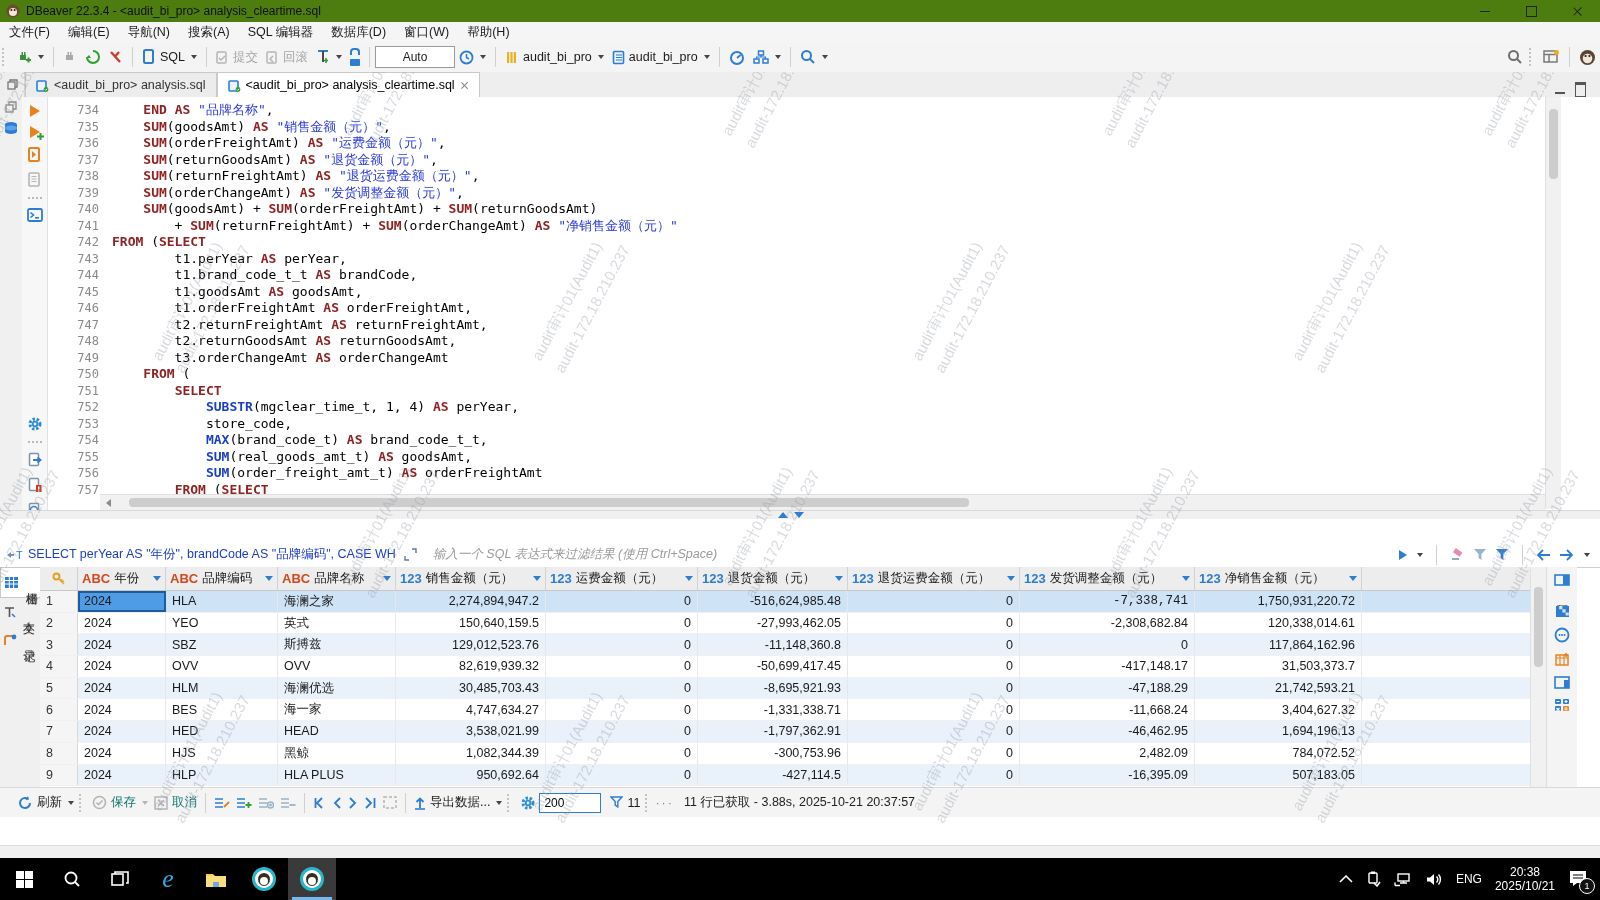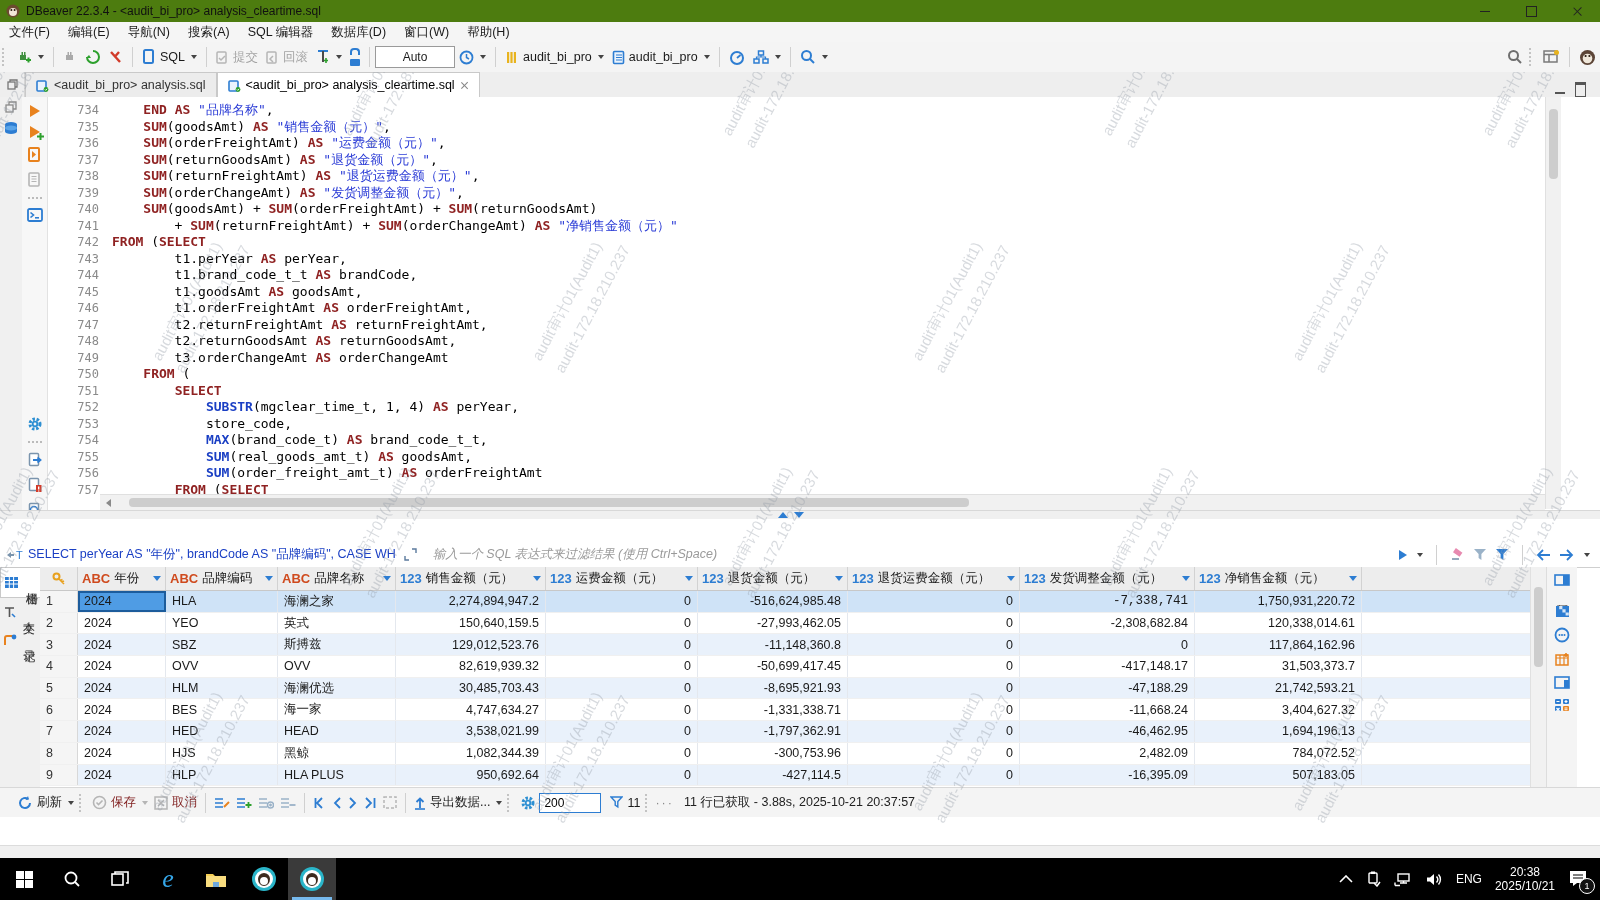--- a/index.html
+++ b/index.html
@@ -100,21 +100,21 @@
   .cell.selcell{background:#4f9ce4;border:2px solid #1c5c9c;padding:0 4px;}
 
   .gridscroll{left:1530px;top:567px;width:16px;height:220px;background:#f1f1f1;border-left:1px solid #e0e0e0;}
   .gridscroll .vthumb{top:20px;height:80px;}
   .panelstrip{left:1546px;top:567px;width:30px;height:220px;background:#f4f4f4;border-left:1px solid #ddd;display:flex;flex-direction:column;align-items:center;padding-top:6px;gap:9px;font-size:11px;color:#333;}
   .panelstrip .vlabel{writing-mode:vertical-rl;}
 
   
   .rtoolbar{left:0;top:787px;width:1600px;height:30px;background:#f4f4f4;border-top:1px solid #d8d8d8;display:flex;align-items:center;font-size:12.5px;padding-left:14px;box-sizing:border-box;}
   .rtb-item{display:flex;align-items:center;gap:4px;padding:2px 3px;}
-  .rtb-item.disabled{color:#7f1d1d;}
+  .rtb-item.disabled{color:#0f766e;}
   .fetchbox{width:52px;height:18px;border:1px solid #2d7dd2;background:#fff;font-size:12px;padding:0 4px;font-family:"Liberation Sans",sans-serif;}
   .rstatus{margin-left:10px;color:#222;}
 
   
   .statusbar{left:0;top:817px;width:1600px;height:28px;background:#f7f7f7;border-top:1px solid #d8d8d8;font-size:12px;color:#333;}
   .sb-items{position:absolute;right:296px;top:0;height:28px;display:flex;align-items:center;}
   .sb-cell{padding:0 12px;height:18px;display:flex;align-items:center;border-left:1px solid #d0d0d0;}
   .sb-kebab{position:absolute;right:276px;top:5px;color:#777;font-size:12px;letter-spacing:1px;}
   .winbottom{left:0;top:845px;width:1600px;height:13px;background:#f0f0f0;border-top:1px solid #dcdcdc;}
 

